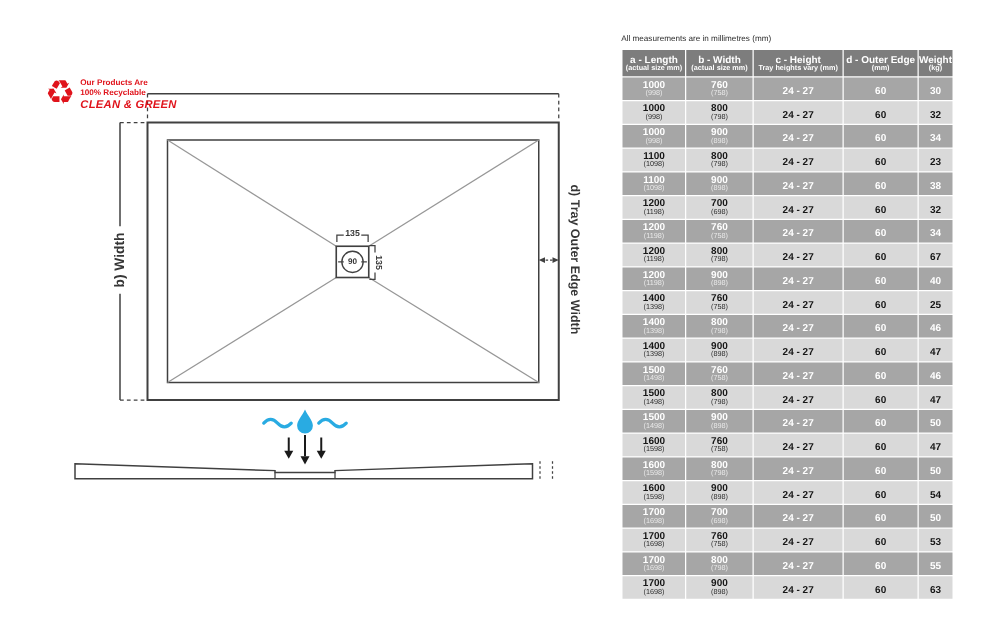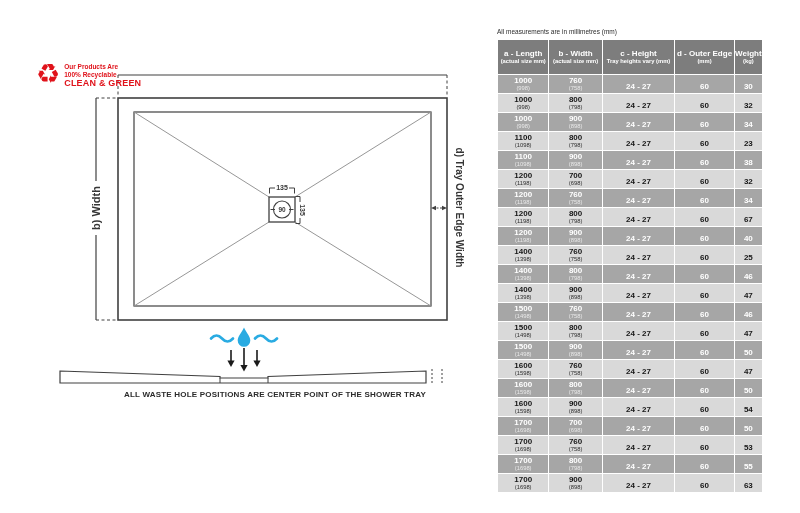--- a/index.html
+++ b/index.html
@@ -15,29 +15,29 @@
   .dim-main { font-size:11px; line-height:12px; }
   .rot-ccw { transform:rotate(-90deg); transform-origin:center; text-align:center; }
   .rot-cw  { transform:rotate(90deg);  transform-origin:center; text-align:center; }
   .tiny-dim { font-size:7px; line-height:8px; text-align:center; }
   .caption { position:absolute; left:115px; top:390px; width:320px; text-align:center;
              font-size:8px; font-weight:bold; color:#2b2b2b; letter-spacing:.2px; }
   .eco { position:absolute; left:36px; top:58px; display:flex; gap:4px; color:var(--eco-red); }
   .eco-symbol { font-size:27px; line-height:32px; }
   .eco-text { padding-top:5px; }
   .eco-text .l1, .eco-text .l2 { font-size:6.5px; line-height:7.5px; font-weight:bold; }
-  .eco-text .l3 { font-size:9px; line-height:11px; font-weight:800; letter-spacing:.2px; }
+  .eco-text .l3 { font-size:9px; line-height:11px; font-weight:800; letter-spacing:.2px;font-style:italic; }
 
   
   .spec { position:absolute; left:497px; top:28px; width:270px; }
   .spec-note { font-size:6.5px; line-height:8px; color:#2b2b2b; margin-bottom:3px; }
   table.spec-table { table-layout:fixed; width:266px; border-collapse:separate;
                      border-spacing:1.5px 1px; background:#fff; }
   .spec-table th { background:var(--header-bg); color:#fff; font-weight:bold;
-                   text-align:center; vertical-align:middle; height:34px; padding:1px 0; }
+                   text-align:center; vertical-align:middle; height:21px; padding:1px 0; }
   .spec-table th .h-main { font-size:8px; line-height:9px; display:block; }
   .spec-table th .h-sub  { font-size:5.8px; line-height:7px; font-weight:bold; display:block; }
   .spec-table td { text-align:center; vertical-align:middle; height:16.9px; padding:0; }
   tr.dark td { background:var(--dark-row); color:#fff; }
   tr.light td { background:var(--light-row); color:#161616; }
   .c-main { font-size:8px; font-weight:bold; line-height:8.5px; display:block; }
   .c-sub  { font-size:5.8px; line-height:6.5px; display:block; }
   tr.dark .c-sub { color:#e9e9e9; }
   tr.light .c-sub { color:#2e2e2e; }
   .c-single { font-size:8px; font-weight:bold; }
@@ -128,21 +128,20 @@
     </div>
 
     <div class="lbl tiny-dim rot-cw" style="left:290px; top:206px; width:24px;">
       <span>135</span>
     </div>
 
     <div class="lbl" style="left:274px; top:206px; width:16px; text-align:center; font-size:6.5px; line-height:8px;">
       <span>90</span>
     </div>
 
-    <div class="caption">ALL WASTE HOLE POSITIONS ARE CENTER POINT OF THE SHOWER TRAY</div>
   </div>
 
   <div class="spec">
     <div class="spec-note">All measurements are in millimetres (mm)</div>
 
     <table class="spec-table">
       <colgroup>
         <col style="width:50px">
           <col style="width:52px">
           <col style="width:71px">

